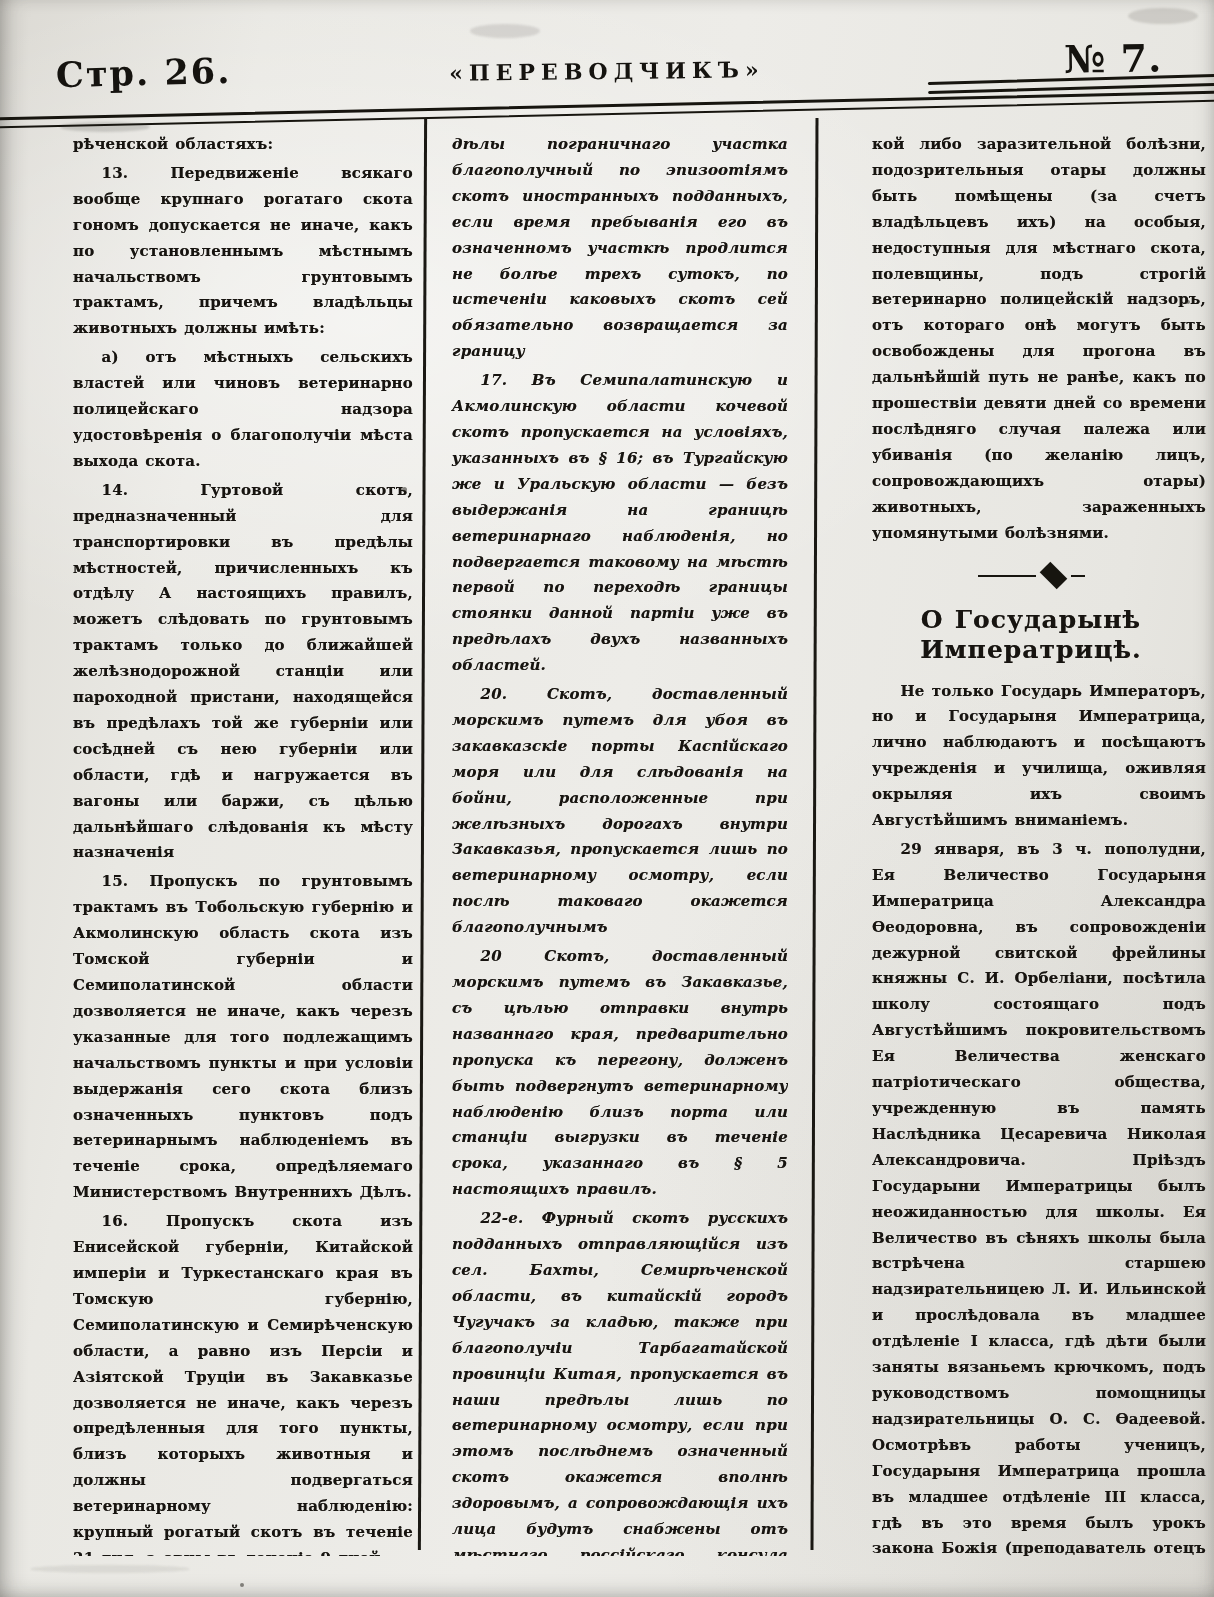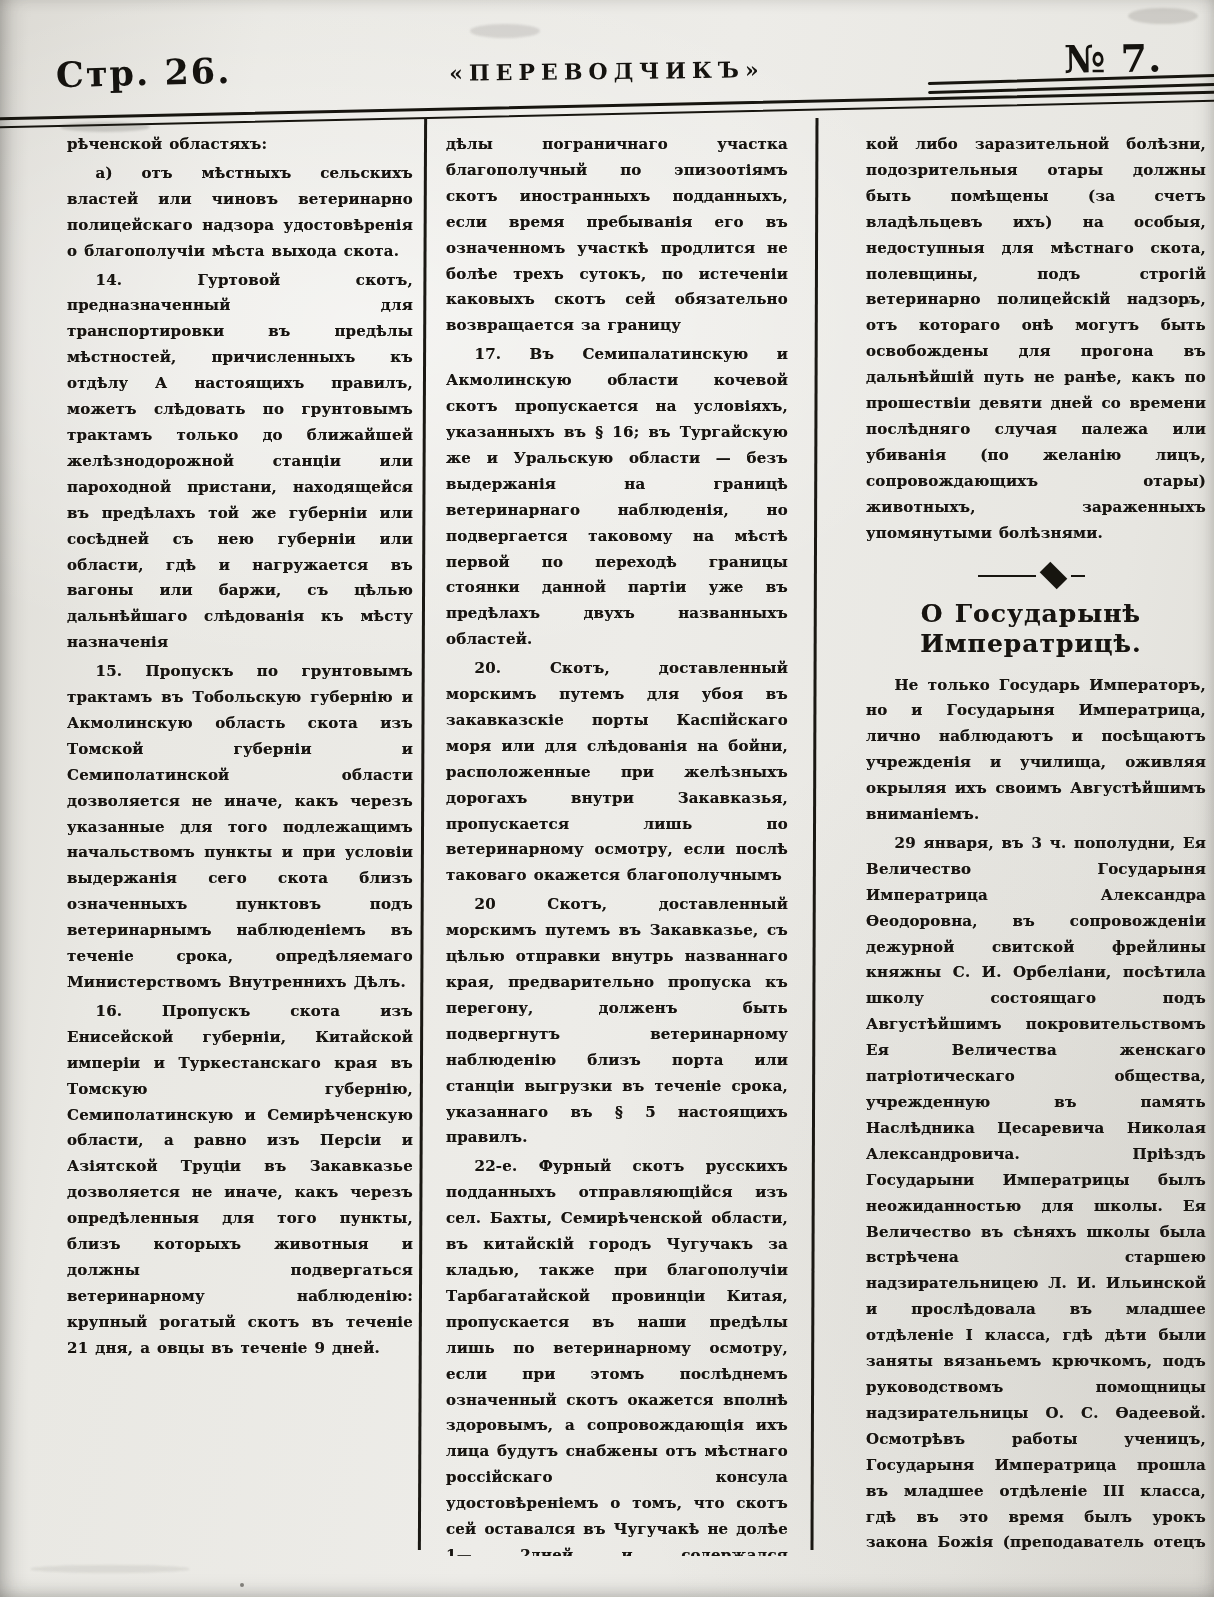--- a/index.html
+++ b/index.html
@@ -41,41 +41,41 @@
   .rule-short .rl{height:3px;background:#17150f;margin-bottom:6px;border-radius:2px;}
   
   .col{
     position:absolute;top:132px;height:1424px;overflow:hidden;
     font-size:15px;font-weight:bold;line-height:25.9px;
     text-align:justify;letter-spacing:.2px;word-spacing:1.5px;
     color:#171410;
     text-shadow:0 0 .6px rgba(23,20,16,.55);
   }
   .col-1{left:57px;width:356px;}
-  .col-2{left:436px;width:352px;}
+  .col-2{left:436px;width:352px;font-style:italic;}
   .col-3{left:856px;width:350px;}
   .divider{position:absolute;top:118px;width:2.5px;height:1432px;background:#1a1813;}
   .divider-1{left:421px;transform:rotate(.25deg);}
   .divider-2{left:813px;transform:rotate(.2deg);}
-  .para{margin:0 0 3px 10px;text-indent:1.9em;}
+  .para{margin:0 0 3px 16px;text-indent:1.9em;}
   .para.noindent{text-indent:0;}
   
   .ornament{
     display:flex;align-items:center;justify-content:center;
     margin:16px 0 8px 0;height:26px;
   }
   .ornament .line{height:2px;background:#17150f;width:58px;}
   .ornament .line.l{margin-right:10px;}
   .ornament .line.r{margin-left:10px;width:14px;}
   .ornament .diamond{
     width:15px;height:15px;background:#17150f;transform:rotate(45deg) scaleX(1.6);
   }
   .section-title{
     text-align:center;font-size:25px;font-weight:bold;letter-spacing:1px;
-    margin:10px 0 14px 0;line-height:1.2;text-indent:0;
+    margin:16px 0 14px 0;line-height:1.2;text-indent:0;
   }
   
   .smudge{position:absolute;border-radius:50%;filter:blur(1px);}
   .sm-a{left:60px;top:122px;width:90px;height:10px;background:rgba(40,36,30,.16);}
   .sm-b{left:470px;top:24px;width:70px;height:14px;background:rgba(40,36,30,.12);}
   .sm-c{left:1128px;top:8px;width:70px;height:16px;background:rgba(40,36,30,.14);}
   .sm-d{left:30px;top:1565px;width:160px;height:8px;background:rgba(40,36,30,.08);}
   .speck{position:absolute;background:rgba(30,27,22,.5);border-radius:50%;}
 </style>
 </head>
@@ -94,20 +94,21 @@
   <div class="rule-group">
       <div class="rl"></div>
       <div class="rl"></div>
     </div>
 
   <div class="divider divider-1"></div>
   <div class="divider divider-2"></div>
 
   <div class="col col-1">
       <p class="para noindent">рѣченской областяхъ:</p>
+      <p class="para">13. Передвиженіе всякаго вообще крупнаго рогатаго скота гономъ допускается не иначе, какъ по установленнымъ мѣстнымъ начальствомъ грунтовымъ трактамъ, причемъ владѣльцы животныхъ должны имѣть:</p>
       <p class="para">а) отъ мѣстныхъ сельскихъ властей или чиновъ ветеринарно полицейскаго надзора удостовѣренія о благополучіи мѣста выхода скота.</p>
       <p class="para">14. Гуртовой скотъ, предназначенный для транспортировки въ предѣлы мѣстностей, причисленныхъ къ отдѣлу А настоящихъ правилъ, можетъ слѣдовать по грунтовымъ трактамъ только до ближайшей желѣзнодорожной станціи или пароходной пристани, находящейся въ предѣлахъ той же губерніи или сосѣдней съ нею губерніи или области, гдѣ и нагружается въ вагоны или баржи, съ цѣлью дальнѣйшаго слѣдованія къ мѣсту назначенія</p>
       <p class="para">15. Пропускъ по грунтовымъ трактамъ въ Тобольскую губернію и Акмолинскую область скота изъ Томской губерніи и Семиполатинской области дозволяется не иначе, какъ черезъ указанные для того подлежащимъ начальствомъ пункты и при условіи выдержанія сего скота близъ означенныхъ пунктовъ подъ ветеринарнымъ наблюденіемъ въ теченіе срока, опредѣляемаго Министерствомъ Внутреннихъ Дѣлъ.</p>
       <p class="para">16. Пропускъ скота изъ Енисейской губерніи, Китайской имперіи и Туркестанскаго края въ Томскую губернію, Семиполатинскую и Семирѣченскую области, а равно изъ Персіи и Азіятской Труціи въ Закавказье дозволяется не иначе, какъ черезъ опредѣленныя для того пункты, близъ которыхъ животныя и должны подвергаться ветеринарному наблюденію: крупный рогатый скотъ въ теченіе 21 дня, а овцы въ теченіе 9 дней.</p>
     </div>
 
   <div class="col col-2">
       <p class="para noindent">дѣлы пограничнаго участка благополучный по эпизоотіямъ скотъ иностранныхъ подданныхъ, если время пребыванія его въ означенномъ участкѣ продлится не болѣе трехъ сутокъ, по истеченіи каковыхъ скотъ сей обязательно возвращается за границу</p>
       <p class="para">17. Въ Семипалатинскую и Акмолинскую области кочевой скотъ пропускается на условіяхъ, указанныхъ въ § 16; въ Тургайскую же и Уральскую области — безъ выдержанія на границѣ ветеринарнаго наблюденія, но подвергается таковому на мѣстѣ первой по переходѣ границы стоянки данной партіи уже въ предѣлахъ двухъ названныхъ областей.</p>
       <p class="para">20. Скотъ, доставленный морскимъ путемъ для убоя въ закавказскіе порты Каспійскаго моря или для слѣдованія на бойни, расположенные при желѣзныхъ дорогахъ внутри Закавказья, пропускается лишь по ветеринарному осмотру, если послѣ таковаго окажется благополучнымъ</p>

